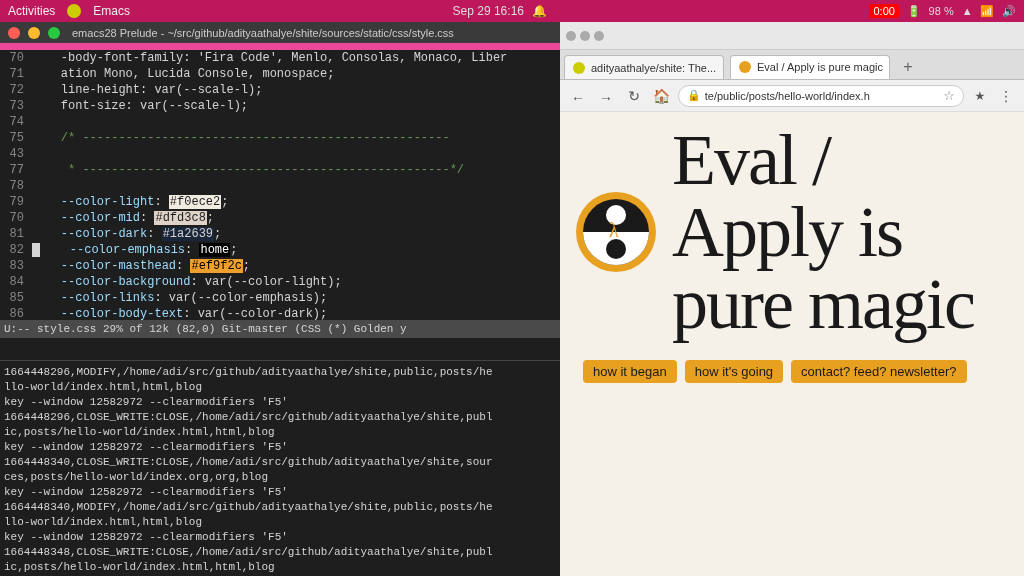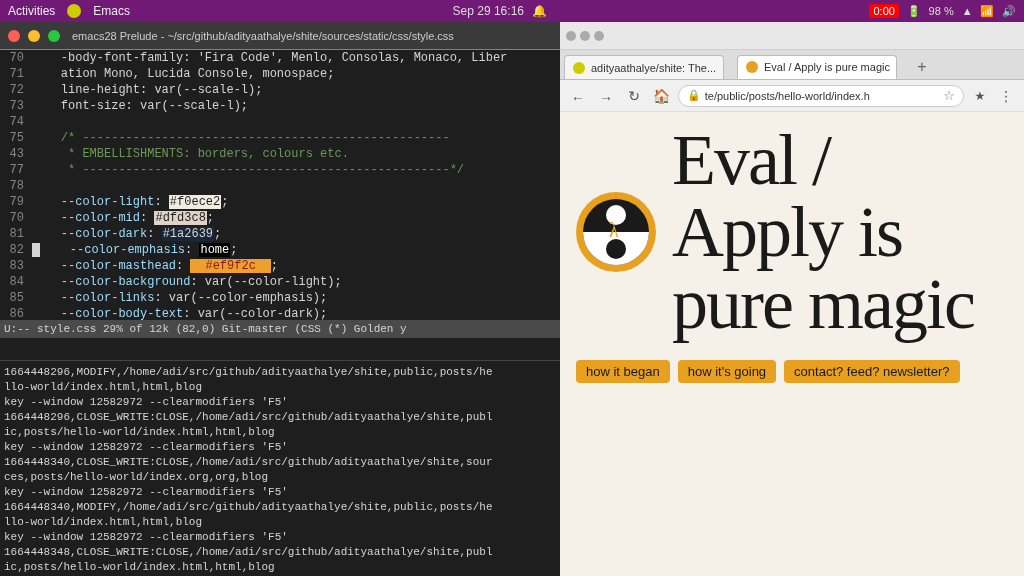--- a/index.html
+++ b/index.html
@@ -1,21 +1,21 @@
 <!DOCTYPE html>
 <html><head>
   <meta charset="utf-8">
   <style>
     * { margin: 0; padding: 0; box-sizing: border-box; }
     body { width: 1024px; height: 576px; overflow: hidden; background: #2c2c2c; font-family: sans-serif; }
 
     
     .top-bar {
       height: 22px;
-      background: #701a75;
+      background: #be185d;
       display: flex;
       align-items: center;
       justify-content: space-between;
       padding: 0 8px;
       color: #ddd;
       font-size: 12px;
     }
     .top-bar-left { display: flex; gap: 12px; align-items: center; }
     .top-bar-center { display: flex; align-items: center; gap: 8px; }
     .top-bar-right { display: flex; align-items: center; gap: 8px; font-size: 11px; }
@@ -42,21 +42,21 @@
     }
 
     
     .emacs-titlebar {
       height: 28px;
       background: #3a3a3a;
       display: flex;
       align-items: center;
       padding: 0 8px;
       gap: 8px;
-      border-bottom: 1px solid #ec4899;
+      border-bottom: 7px solid #ec4899;
     }
     .win-btn { width: 12px; height: 12px; border-radius: 50%; display: inline-block; }
     .win-btn.close { background: #ff5f57; }
     .win-btn.min { background: #febc2e; }
     .win-btn.max { background: #28c840; }
     .emacs-title { color: #ccc; font-size: 11px; margin-left: 4px; white-space: nowrap; overflow: hidden; text-overflow: ellipsis; }
 
     
     .code-editor {
       flex: 1;
@@ -82,21 +82,21 @@
     }
     .line-content { color: #d4d4d4; }
 
     
     .c-comment { color: #6a9955; }
     .c-property { color: #9cdcfe; }
     .c-highlight-orange { background: #f0ece2; color: #1e1e1e; padding: 0 1px; }
     .c-highlight-brown { background: #dfd3c8; color: #1e1e1e; padding: 0 1px; }
     .c-highlight-dark { background: #1a2639; color: #d4d4d4; padding: 0 1px; }
     .c-highlight-black { background: #000; color: #fff; padding: 0 1px; }
-    .c-highlight-ef { background: #ef9f2c; color: #7f1d1d; padding: 0 15px; }
+    .c-highlight-ef { background: #ef9f2c; color: #000000; padding: 0 1px; }
 
     
     .emacs-status {
       height: 18px;
       background: #4a4a4a;
       color: #d4d4d4;
       font-family: 'Courier New', monospace;
       font-size: 11px;
       display: flex;
       align-items: center;
@@ -139,21 +139,21 @@
     }
     .browser-win-btn { width: 10px; height: 10px; border-radius: 50%; background: #aaa; display: inline-block; }
 
     
     .tab-bar {
       height: 30px;
       background: #ddd;
       display: flex;
       align-items: flex-end;
       padding: 0 4px;
-      gap: 13px;
+      gap: 6px;
       border-bottom: 1px solid #bbb;
     }
     .tab {
       height: 24px;
       background: #f5f5f5;
       border: 1px solid #bbb;
       border-bottom: none;
       border-radius: 4px 4px 0 0;
       display: flex;
       align-items: center;
@@ -239,21 +239,21 @@
       font-weight: 400;
       color: #1a1a1a;
       line-height: 1.0;
       letter-spacing: -2px;
     }
 
     .site-links {
       display: flex;
       flex-wrap: wrap;
       gap: 8px;
-      padding: 8px 16px;
+      padding: 8px 23px;
     }
 
     .site-link-btn {
       background: #e8a020;
       color: #1a1a1a;
       font-size: 13px;
       padding: 4px 10px;
       border-radius: 4px;
       cursor: pointer;
       text-decoration: none;
@@ -326,21 +326,20 @@
       <div class="code-line">
         <span class="line-num">74</span>
         <span class="line-content"></span>
       </div>
       <div class="code-line">
         <span class="line-num">75</span>
         <span class="line-content c-comment">    /* ---------------------------------------------------</span>
       </div>
       <div class="code-line">
         <span class="line-num">43</span>
-        <span class="line-content c-comment">     * EMBELLISHMENTS: borders, colours etc.</span>
       </div>
       <div class="code-line">
         <span class="line-num">77</span>
         <span class="line-content c-comment">     * ---------------------------------------------------*/</span>
       </div>
       <div class="code-line">
         <span class="line-num">78</span>
         <span class="line-content"></span>
       </div>
       <div class="code-line">

